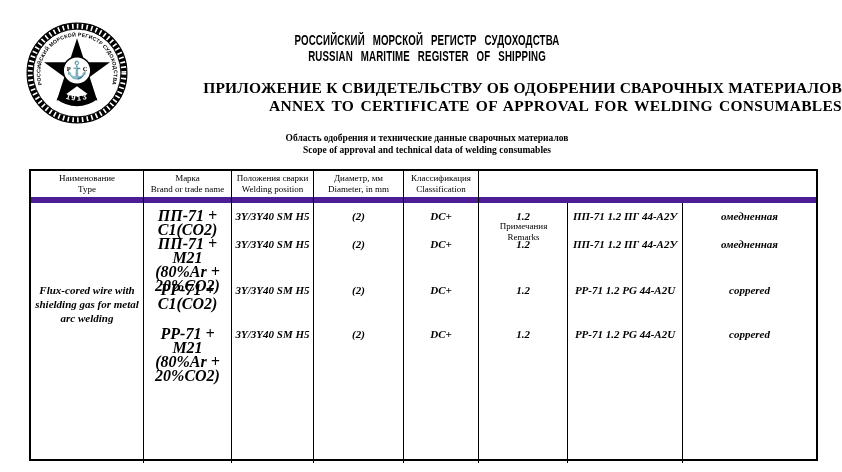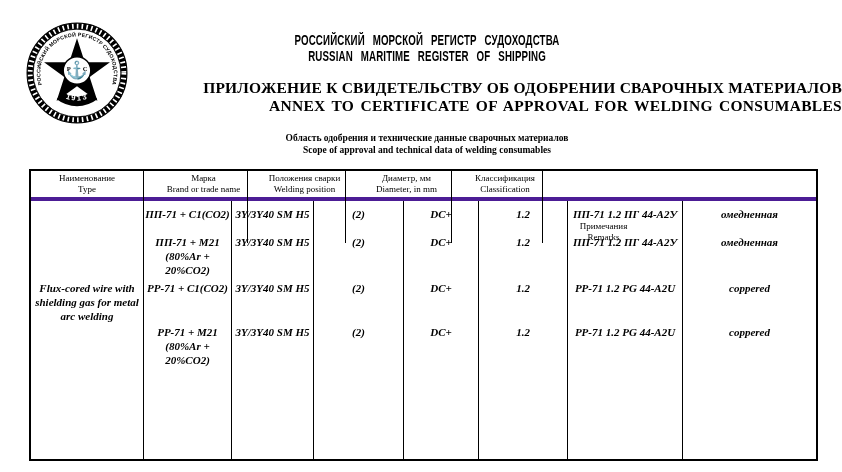--- a/index.html
+++ b/index.html
@@ -23,35 +23,35 @@
   .title-ru{margin-top:14px;letter-spacing:.2px;}
   .title-en{word-spacing:2px;letter-spacing:.3px;}
   .subtitle-line{font-weight:bold;font-size:9.5px;line-height:11.5px;white-space:nowrap;}
   .subtitle-ru{margin-top:18px;}
   
   .doc-table{
     position:absolute;left:29px;top:169px;width:789px;height:292px;
     border:2px solid #000;box-sizing:border-box;background:#fff;
   }
   .thead,.tbody{display:grid;grid-template-columns:113px 88px 82px 90px 75px 89px 115px 1fr;}
-  .thead{height:26px;border-bottom:4px solid #4c1d95;gap:16px;}
+  .thead{height:26px;border-bottom:6px solid #4c1d95;}
   .hcell{
     border-right:1px solid #000;text-align:center;font-size:9px;line-height:11px;
     padding-top:2px;box-sizing:border-box;font-weight:normal;
   }
   .hcell:last-child{border-right:none;margin-top:48px;}
   .tbody{height:260px;}
   .bcol{border-right:1px solid #000;position:relative;box-sizing:border-box;}
   .bcol:last-child{border-right:none;}
   .blk{
     position:absolute;left:0;width:100%;text-align:center;
     font-weight:bold;font-style:italic;font-size:11px;line-height:14px;
     white-space:pre-line;
   }
-  .blk.brandcell{font-size:11px;}
+  .blk.brandcell{font-size:16px;}
   .ruA{top:6px;} .ruB{top:34px;} .enA{top:80px;} .enB{top:124px;}
 </style>
 </head>
 <body>
 
 <div class="emblem">
   <svg viewBox="0 0 100 100" width="102" height="102">
     <defs>
       <path id="ringPath" d="M 23.5 74.5 A 36 36 0 1 1 76.5 74.5"></path>
       <path id="yearPath" d="M 31.5 70.5 A 29.5 29.5 0 0 0 68.5 70.5"></path>

